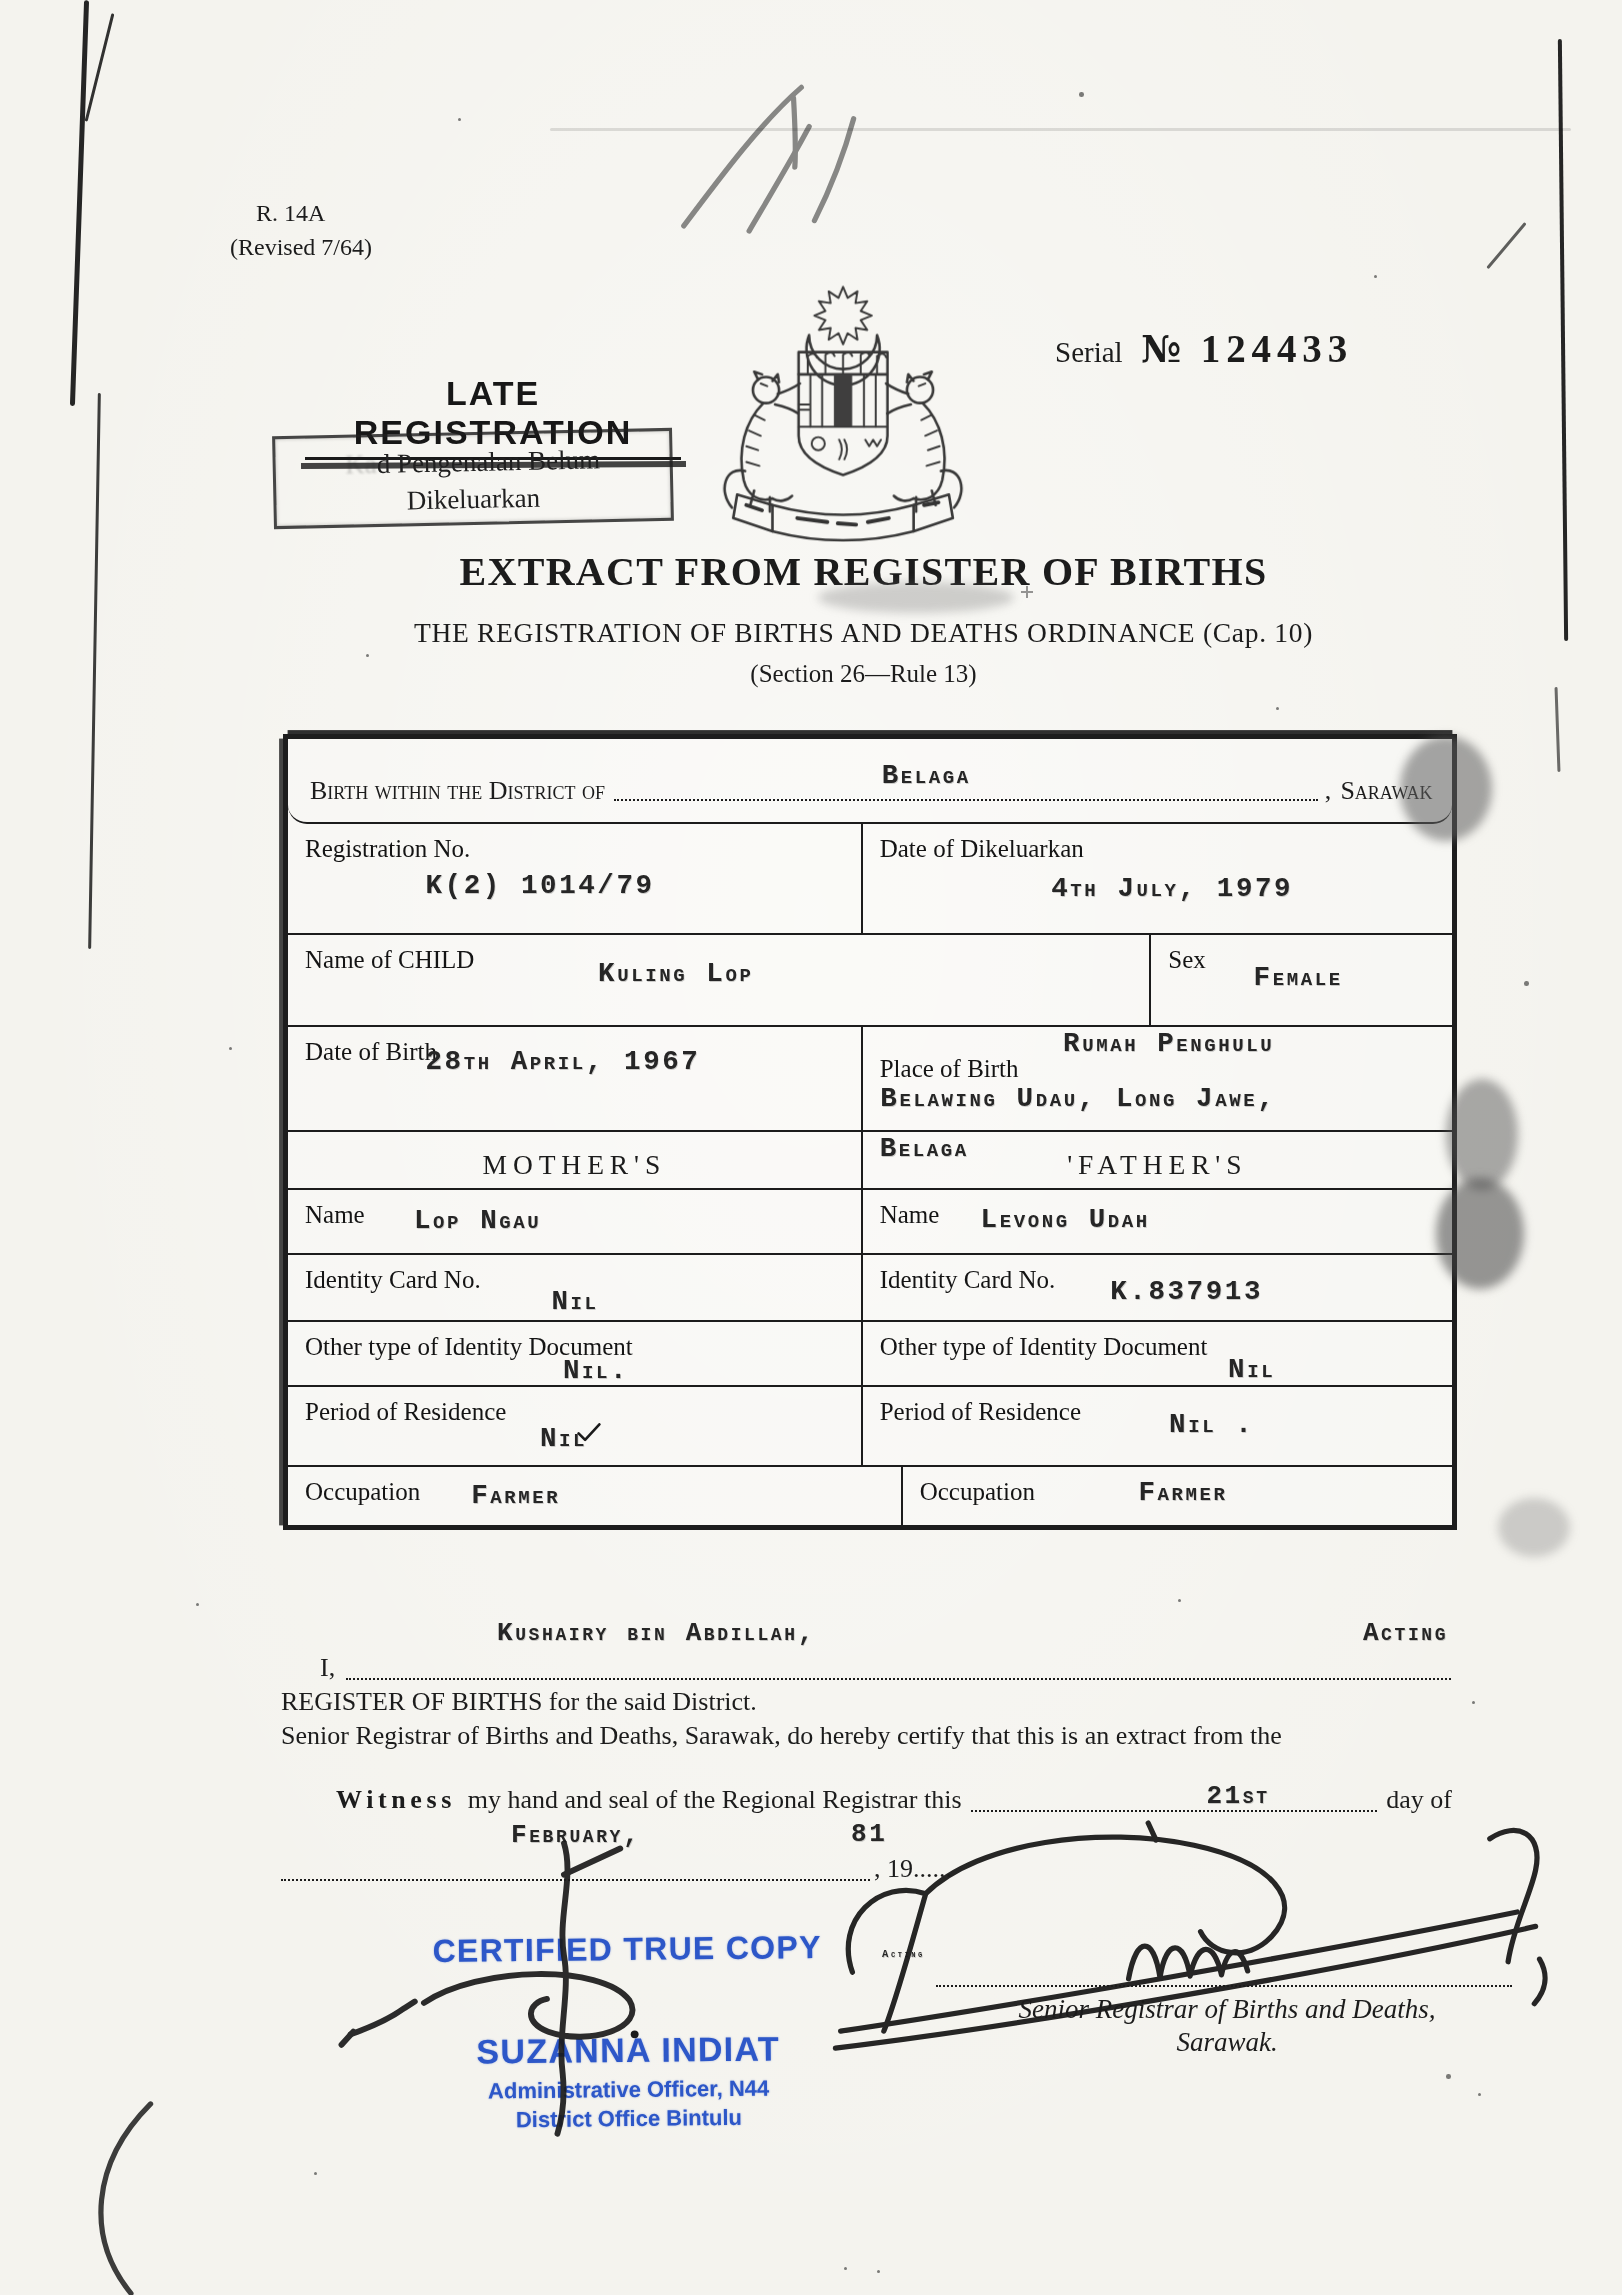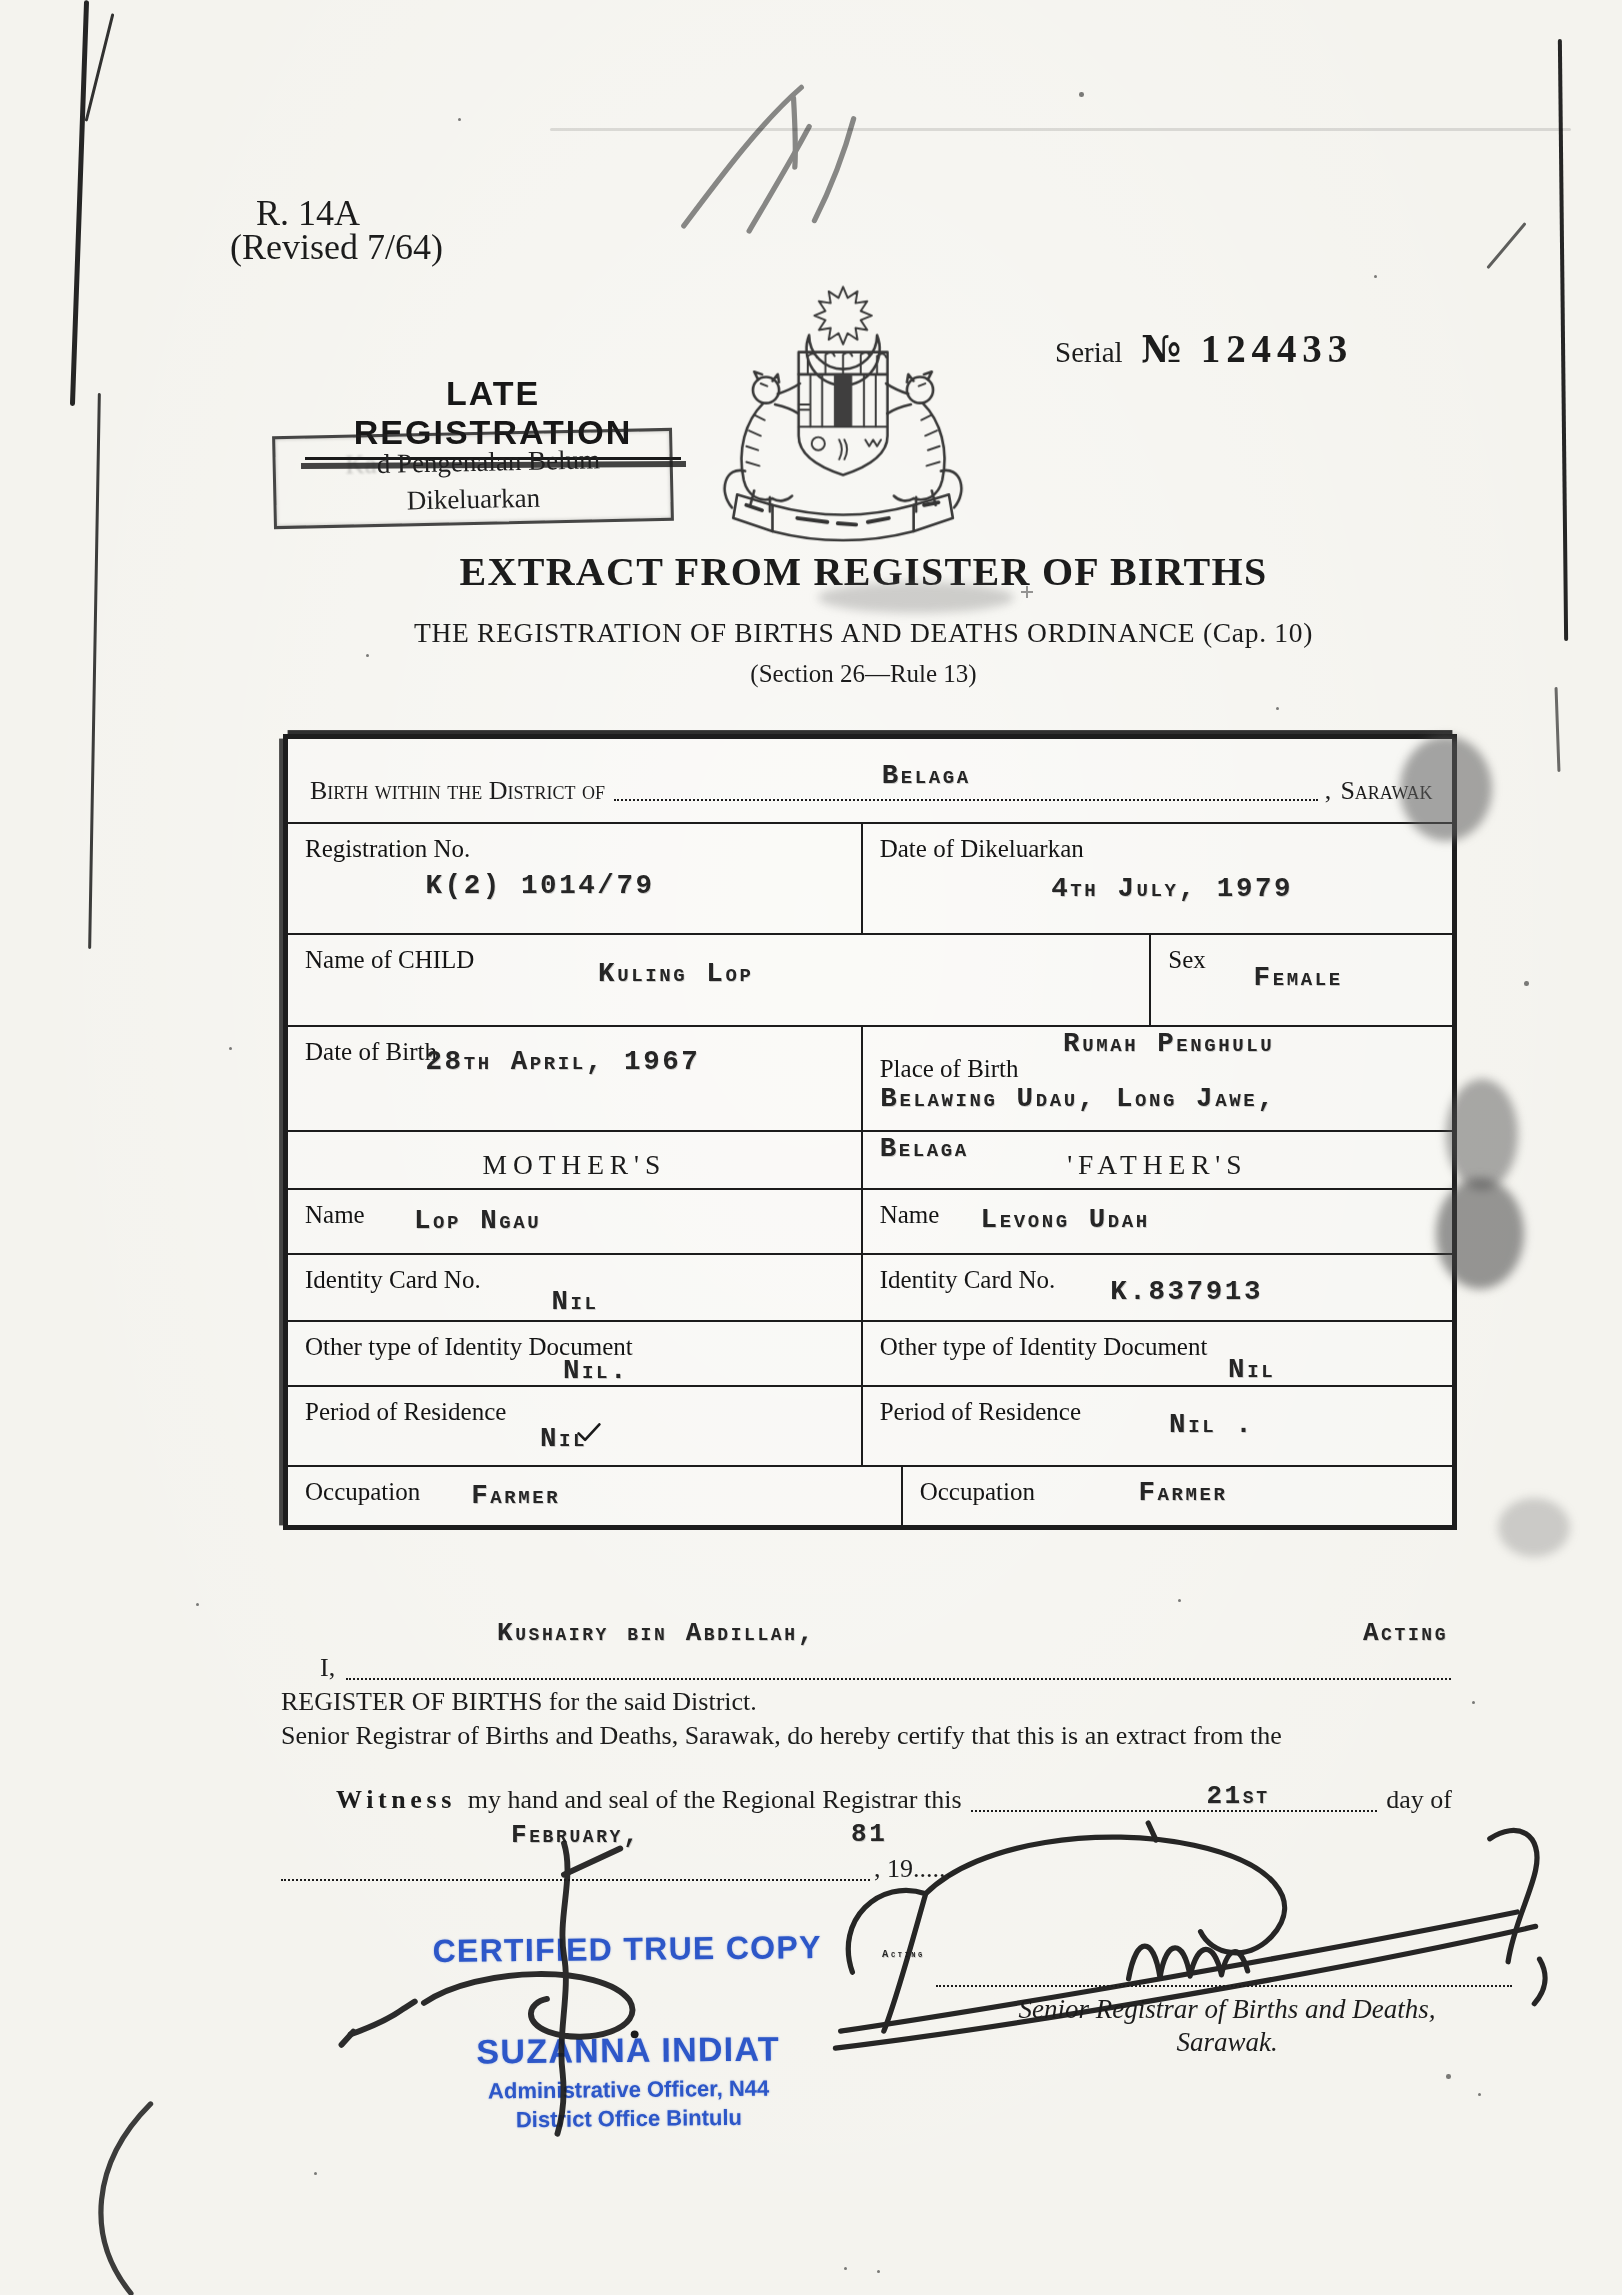--- a/index.html
+++ b/index.html
@@ -21,21 +21,21 @@
     font-family:"Liberation Mono","DejaVu Sans Mono",monospace;
     font-variant:small-caps;
     font-weight:700;
     letter-spacing:2.6px;
     color:#262626;
     text-shadow:0.7px 0.7px 0 rgba(40,40,40,.22);
     white-space:nowrap;
   }
   .leader{border-bottom:2.6px dotted #1b1b1b;}
   
-  #form-code{position:absolute;left:230px;top:196px;font-size:36px;line-height:34px;}
+  #form-code{position:absolute;left:230px;top:196px;font-size:24px;line-height:34px;}
   #form-code .l1{margin-left:26px;}
   #late-reg{
     position:absolute;left:305px;top:374px;width:376px;text-align:center;
     font-family:"Liberation Sans","DejaVu Sans",sans-serif;
     font-weight:700;font-size:34px;letter-spacing:2px;color:#171717;
     border-bottom:3.9px solid #1a1a1a;padding-bottom:5.2px;
   }
   #late-reg::after{
     content:"";position:absolute;left:-3.9px;right:-5.2px;bottom:-10.5px;height:5.9px;
     background:#242424;filter:blur(0.7px);opacity:.85;transform:rotate(-.3deg);
@@ -68,21 +68,21 @@
   .trow:last-child{border-bottom:none;gap:40px;}
   .tcell{position:relative;box-sizing:border-box;padding:10.5px 17px;overflow:visible;}
   .split{display:grid;}
   .cols-half{grid-template-columns:49.2% 50.8%;}
   .cols-sex{grid-template-columns:74% 26%;}
   .split .tcell + .tcell{border-left:2.6px solid #1c1c1c;}
   .lbl{font-size:25px;color:#141414;}
   .val{font-size:27.5px;}
   .val-abs{position:absolute;}
   
-  #row-district{height:85px;}
+  #row-district{height:85px;border-radius:19px;}
   #district-flex{display:flex;align-items:flex-end;height:100%;padding:0 19.6px 15.7px 22px;box-sizing:border-box;position:relative;}
   #district-label{font-size:26px;white-space:nowrap;}
   #district-leader{flex:1;margin:0 6.5px 5.2px 9.2px;position:relative;}
   #district-value{position:absolute;left:38%;top:-39px;font-size:27.5px;}
   #district-state{font-size:26px;white-space:nowrap;position:relative;}
   
   .fam-header{font-size:27.5px;letter-spacing:5.9px;text-align:center;padding-top:17px;}
   
   #pob-line3{position:absolute;left:17px;bottom:-34px;z-index:3;}
   

